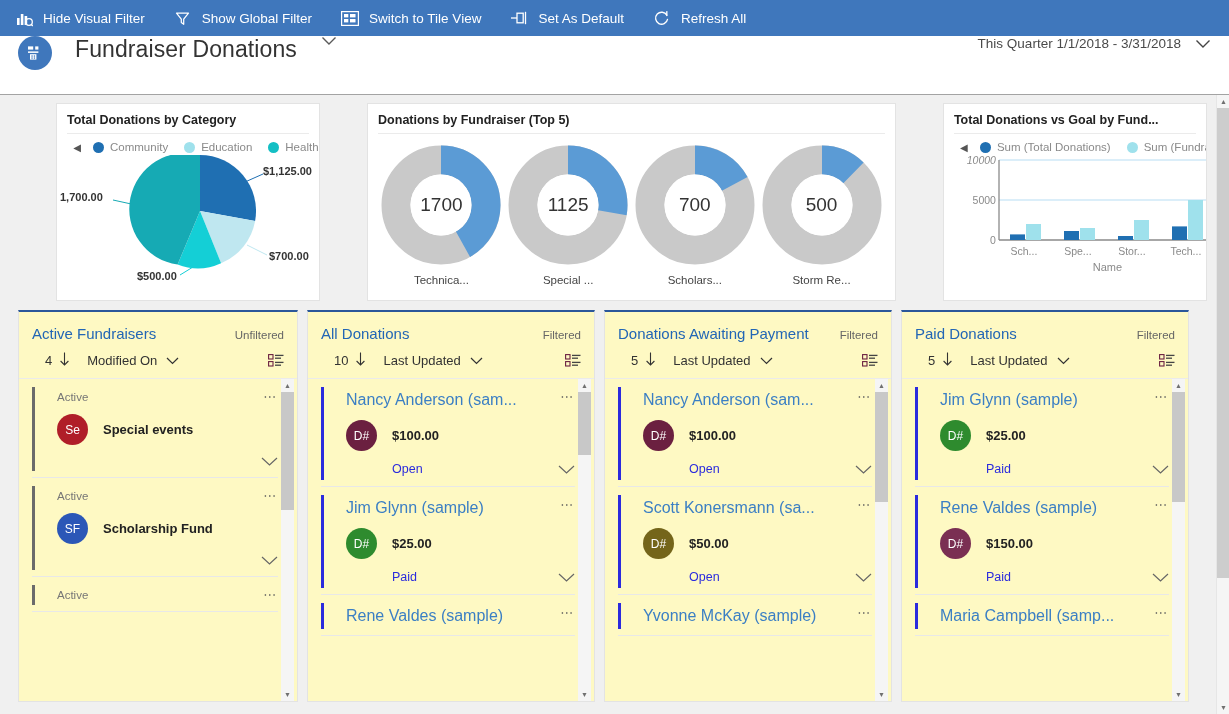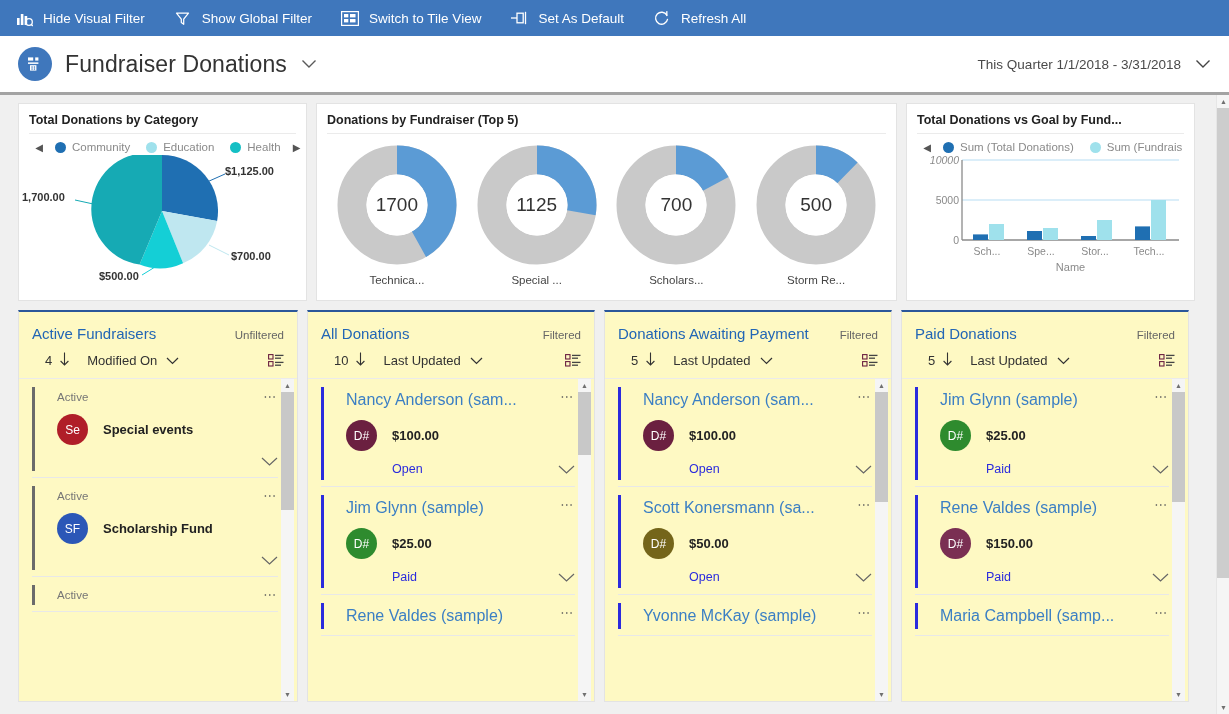--- a/index.html
+++ b/index.html
@@ -38,23 +38,24 @@
     justify-content: center;
     flex: 0 0 auto;
   }
   .cmd-ico svg { display: block; }
 
   
   .titlebar {
     height: 59px;
     background: #ffffff;
     display: flex;
-    align-items: center;
+    align-items: flex-start;
     padding: 0 18px 0 18px;
-    border-bottom: 3px solid #a3a3a3;
+    border-bottom: 1px solid #a3a3a3;
+    gap: 10px;
   }
   .app-badge {
     width: 34px; height: 34px;
     border-radius: 50%;
     background: #3f77bc;
     display: flex; align-items: center; justify-content: center;
     flex: 0 0 auto;
     margin-right: 13px;
   }
   .dash-title {
@@ -90,20 +91,21 @@
   }
   .row { display: flex; }
   .row1 { gap: 9px; height: 198px; margin-bottom: 9px; }
   .row2 { gap: 9px; height: 392px; }
 
   .tile {
     background: #ffffff;
     border: 1px solid #e3e3e3;
     position: relative;
     overflow: hidden;
+    margin-left: 38px;
   }
   .tile-chart { padding: 9px 10px 0 10px; }
   .chart-title {
     font-size: 12.5px;
     font-weight: bold;
     color: #222222;
     padding-bottom: 6px;
     border-bottom: 1px solid #ebebeb;
     white-space: nowrap;
     overflow: hidden;

